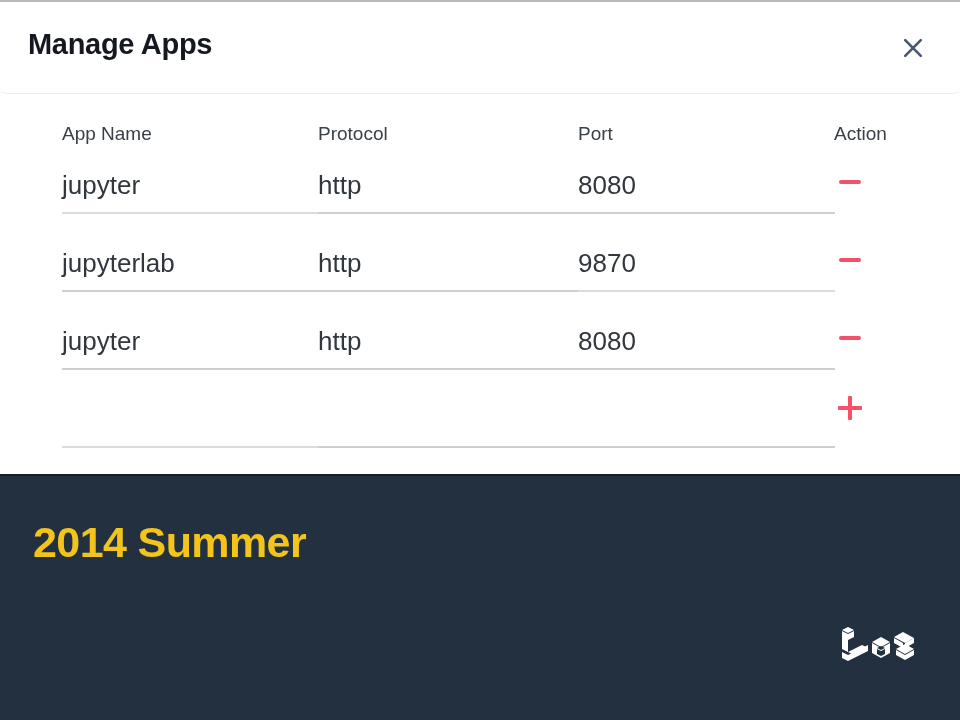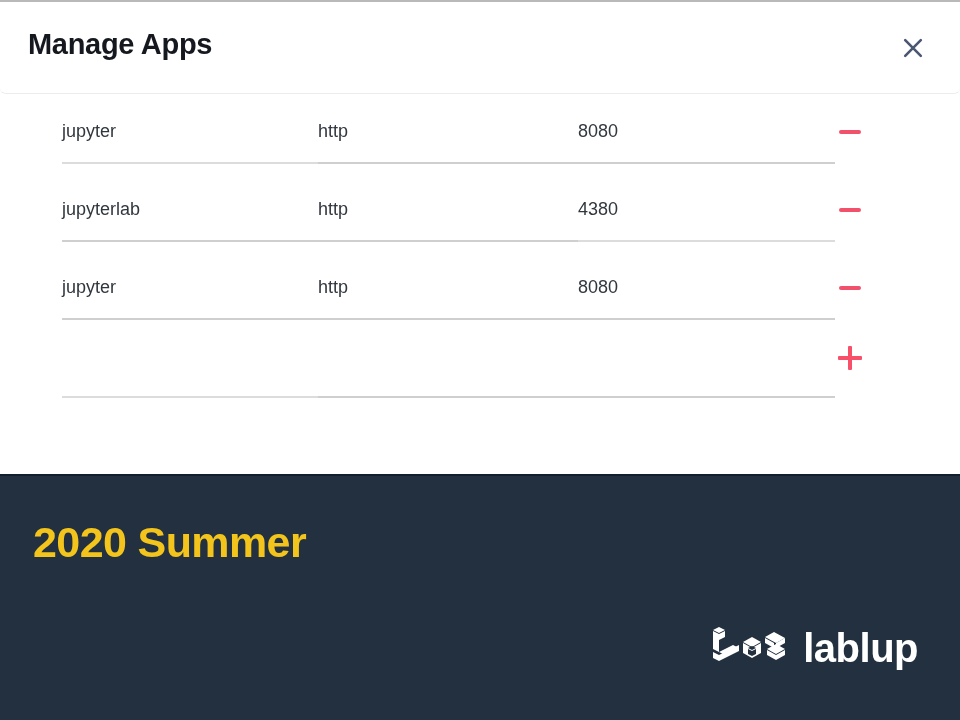--- a/index.html
+++ b/index.html
@@ -79,21 +79,21 @@
 
   .table-row {
     position: relative;
     height: 78px;
   }
   .table-row.header-row { height: 50px; }
 
   .cell {
     position: absolute;
     top: 0;
-    font-size: 18px;
+    font-size: 26px;
     color: #31373f;
     white-space: nowrap;
     line-height: 1;
   }
 
   .col-app      { left: 62px; }
   .col-protocol { left: 318px; }
   .col-port     { left: 578px; }
   .col-action   { left: 834px; }
 
@@ -217,36 +217,42 @@
         <span>
           <svg width="22" height="22" viewBox="0 0 22 22" aria-hidden="true">
             <path d="M3.2 3.2 L18.8 18.8 M18.8 3.2 L3.2 18.8" stroke="#4a5672" stroke-width="2.6" stroke-linecap="round"></path>
           </svg>
         </span>
       </button>
     </div>
 
     <div class="apps-table">
 
+      <div class="table-row header-row">
+        <div class="cell col-app">App Name</div>
+        <div class="cell col-protocol">Protocol</div>
+        <div class="cell col-port">Port</div>
+        <div class="cell col-action">Action</div>
+      </div>
 
       <div class="table-row data-row">
         <div class="cell col-app">jupyter</div>
         <div class="cell col-protocol">http</div>
         <div class="cell col-port">8080</div>
         <div class="underline light" style="left:62px; width:256px;"></div>
         <div class="underline" style="left:318px; width:517px;"></div>
         <button class="action-icon">
           <span class="minus-glyph"></span>
         </button>
       </div>
 
       <div class="table-row data-row">
         <div class="cell col-app">jupyterlab</div>
         <div class="cell col-protocol">http</div>
-        <div class="cell col-port">4380</div>
+        <div class="cell col-port">9870</div>
         <div class="underline" style="left:62px; width:516px;"></div>
         <div class="underline light" style="left:578px; width:257px;"></div>
         <button class="action-icon">
           <span class="minus-glyph"></span>
         </button>
       </div>
 
       <div class="table-row data-row">
         <div class="cell col-app">jupyter</div>
         <div class="cell col-protocol">http</div>
@@ -265,21 +271,21 @@
         <div class="underline" style="left:318px; width:517px;"></div>
         <button class="action-icon" style="top:14px;">
           <span class="plus-glyph"></span>
         </button>
       </div>
 
     </div>
   </section>
 
   <section class="banner">
-    <div class="banner-line1">2020 Summer</div>
+    <div class="banner-line1">2014 Summer</div>
 
     <div class="brand">
       <span class="brand-mark">
         <svg width="86" height="44" viewBox="0 0 86 44" aria-hidden="true">
           <g fill="#ffffff">
 
             <path d="M10 6 l6 -3 l6 3 l-6 3 z"></path>
             <path d="M10 7 l6 3 v18 l-6 -3 z"></path>
             <path d="M16 10 l6 -3 v6 l-6 3 z"></path>
             <path d="M16 28 l6 3 l14 -7 l-6 -3 z"></path>
@@ -295,17 +301,16 @@
 
             <path d="M62 13 l9 -5 l11 6 l-9 5 z"></path>
             <path d="M62 14 l9 5 v5 l-9 -5 z"></path>
             <path d="M73 19 l9 -5 v5 l-9 5 z"></path>
             <path d="M64 25 l9 -5 l9 5 l-9 5 z"></path>
             <path d="M64 26 l9 5 v5 l-9 -5 z"></path>
             <path d="M73 31 l9 -5 v5 l-9 5 z"></path>
           </g>
         </svg>
       </span>
-      <span class="brand-word">lablup</span>
     </div>
   </section>
 
 </div>
 
 </body></html>

